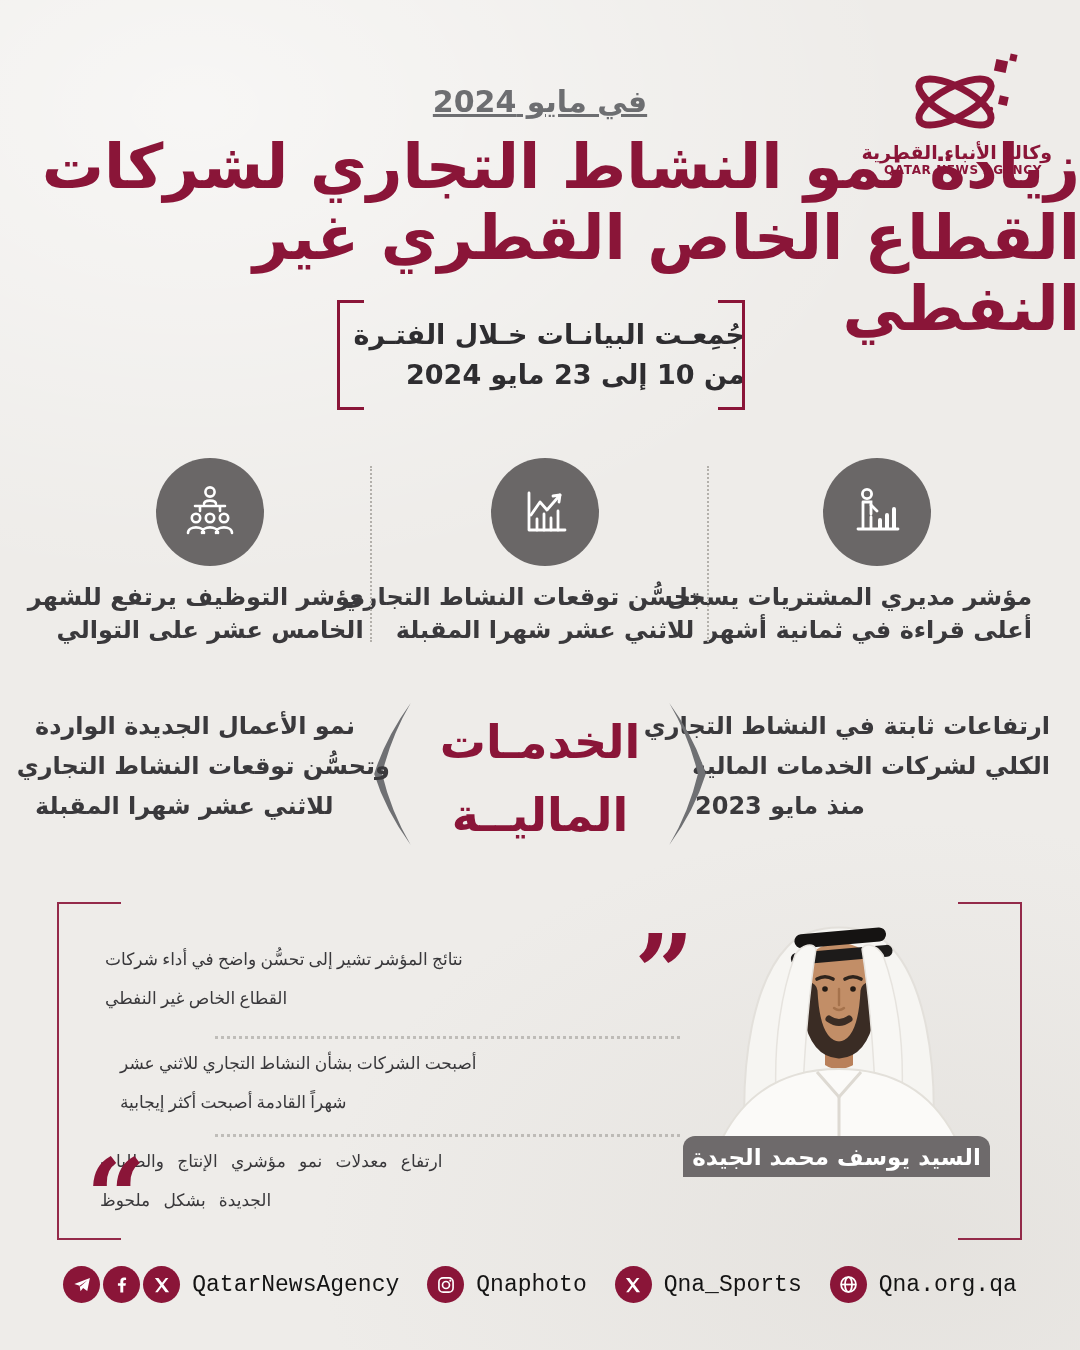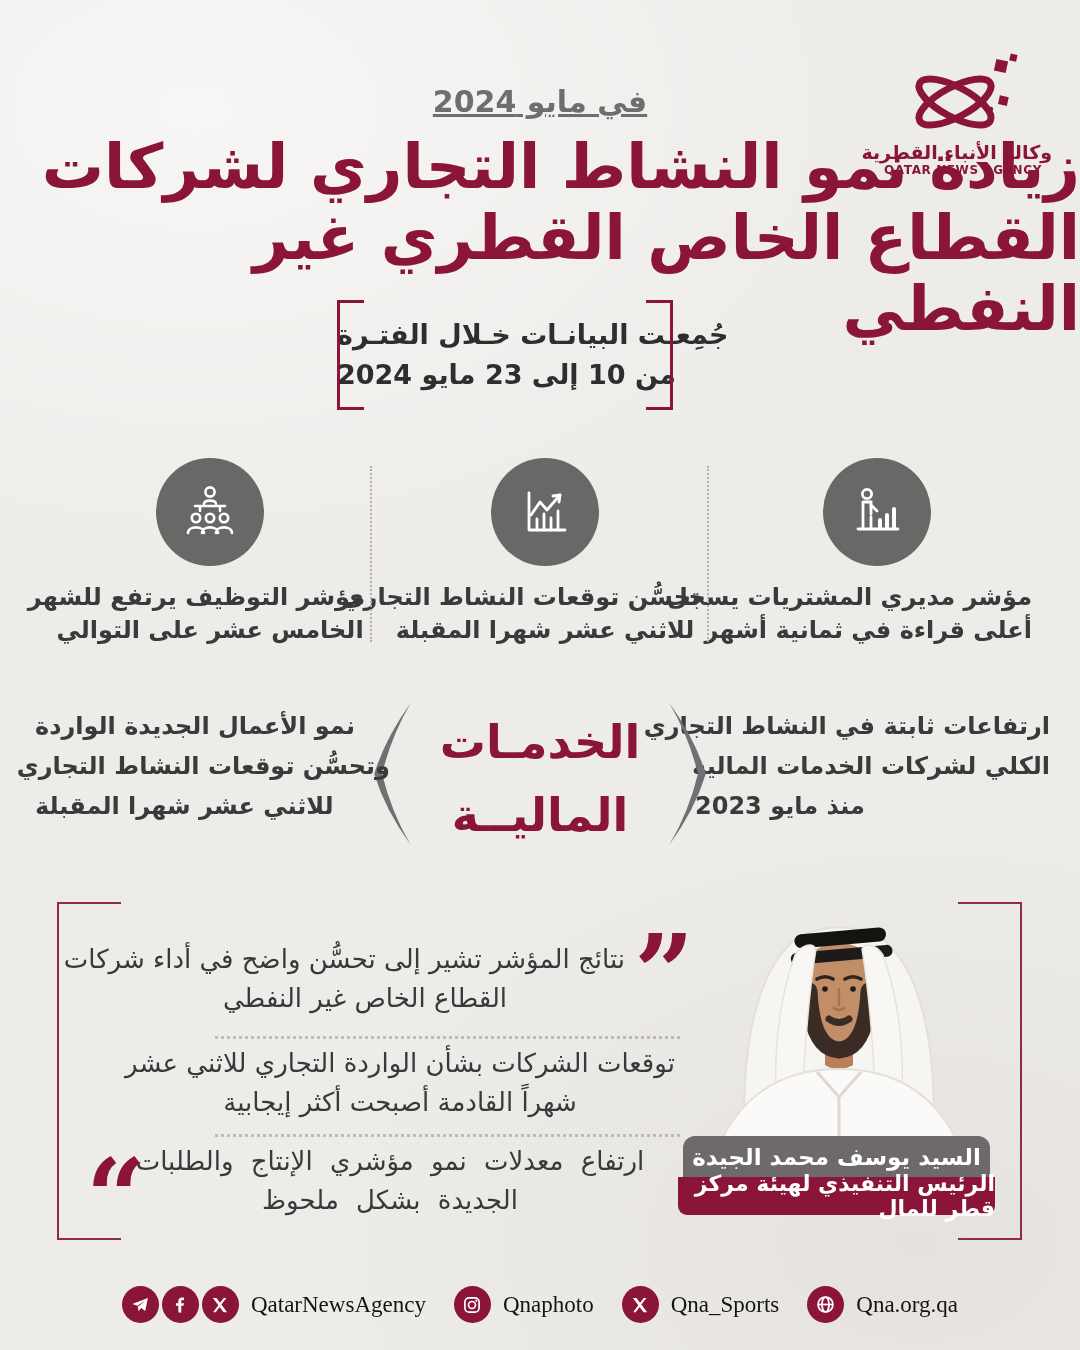--- a/index.html
+++ b/index.html
@@ -16,22 +16,22 @@
   
   .date-label{position:absolute;top:84px;left:0;width:1080px;text-align:center;
     font-size:30px;font-weight:bold;color:#6d6e71;text-decoration:underline;}
   .main-title{position:absolute;top:131px;left:0;width:1080px;text-align:right;
     font-size:62px;font-weight:bold;color:#8A1538;line-height:71px;margin:0;}
   .logo{position:absolute;top:52px;right:28px;width:178px;text-align:center;}
   .logo svg{display:block;margin:0 auto;}
   .logo-ar{font-size:19px;font-weight:bold;color:#8A1538;margin-top:3px;white-space:nowrap;}
   .logo-en{font-size:12px;font-weight:bold;color:#8A1538;letter-spacing:.6px;white-space:nowrap;}
   
-  .period-box{position:absolute;left:337px;top:300px;width:336px;height:110px;
-    display:flex;flex-direction:column;align-items:flex-start;justify-content:center;}
+  .period-box{position:absolute;left:337px;top:300px;width:408px;height:110px;
+    display:flex;flex-direction:column;align-items:flex-end;justify-content:center;}
   .pb-bracket{position:absolute;top:0;bottom:0;width:24px;border:3px solid #8A1538;}
   .pb-bracket.l{left:0;border-right:none;}
   .pb-bracket.r{right:0;border-left:none;}
   .pb-line{font-size:27px;font-weight:bold;color:#2e2d30;line-height:40px;white-space:nowrap;}
   
   .stat{position:absolute;top:458px;width:310px;text-align:center;}
   .stat.s-right{left:722px;} .stat.s-mid{left:390px;} .stat.s-left{left:55px;}
   .stat-circle{width:108px;height:108px;border-radius:50%;background:#6a6767;
     margin:0 auto;display:flex;align-items:center;justify-content:center;}
   .stat-text{margin-top:15px;font-size:24px;font-weight:bold;color:#3a393c;line-height:33px;}
@@ -42,42 +42,42 @@
     color:#3a393c;line-height:40px;top:706px;width:355px;}
   .note.right{left:695px;} .note.left{left:35px;}
   .fs-heading{position:absolute;left:390px;top:706px;width:300px;text-align:center;
     font-size:46px;font-weight:bold;color:#8A1538;line-height:73px;}
   .chev{position:absolute;top:701px;width:46px;height:146px;}
   .chev.right{left:666px;} .chev.left{left:368px;transform:scaleX(-1);}
   
   .qbracket{position:absolute;top:902px;height:334px;width:62px;border:2px solid rgba(138,21,56,.9);}
   .qbracket.l{left:57px;border-right:none;}
   .qbracket.r{right:58px;border-left:none;}
-  .quote{position:absolute;text-align:center;font-size:26px;color:#39383b;line-height:39px;direction:rtl;}
+  .quote{position:absolute;text-align:left;font-size:17px;color:#39383b;line-height:39px;direction:rtl;font-family:Liberation Serif, serif;}
   .quote.q1{top:940px;right:455px;width:520px;}
   .quote.q2{top:1044px;right:400px;width:560px;}
   .quote.q3{top:1142px;right:400px;width:580px;word-spacing:9px;}
   .qsep{position:absolute;left:215px;width:465px;border-top:3px dotted #928f8a;opacity:.5;}
   .qsep.s1{top:1036px;} .qsep.s2{top:1134px;}
   .qmark{position:absolute;font-family:"DejaVu Serif",serif;font-weight:bold;
     color:#8A1538;font-size:104px;line-height:1;}
   .qmark.close{top:922px;right:386px;}
   .qmark.open{top:1146px;left:86px;}
   
   .photo{position:absolute;left:683px;top:893px;width:312px;height:244px;}
   .p-name{position:absolute;left:683px;top:1136px;width:307px;height:41px;background:#6e6a6b;
     border-radius:12px 12px 0 0;color:#fff;font-weight:bold;font-size:23px;
     display:flex;align-items:center;justify-content:center;direction:rtl;}
   .p-role{position:absolute;left:678px;top:1177px;width:317px;height:38px;background:#8A1538;
     border-radius:0 0 9px 9px;color:#fff;font-weight:bold;font-size:22px;
     display:flex;align-items:center;justify-content:center;direction:rtl;}
   
   .footer{position:absolute;left:0;top:1266px;width:1080px;display:flex;justify-content:center;
-    align-items:center;gap:28px;font-family:Liberation Serif, serif;
-    font-size:23px;color:#141414;margin-top:20px;}
+    align-items:center;gap:28px;font-family:Liberation Mono, monospace;
+    font-size:23px;color:#141414;}
   .fgroup{display:flex;align-items:center;gap:12px;}
   .icoset{display:flex;gap:3px;}
   .sc{width:37px;height:37px;border-radius:50%;background:#8A1538;
     display:flex;align-items:center;justify-content:center;}
 </style>
 </head>
 <body>
 
 <div class="page">
 
@@ -199,21 +199,21 @@
 
   <span class="qmark close">”</span>
   <div class="quote q1">
     <div class="nowrap">نتائج المؤشر تشير إلى تحسُّن واضح في أداء شركات</div>
     <div class="nowrap">القطاع الخاص غير النفطي</div>
   </div>
 
   <span class="qsep s1"></span>
 
   <div class="quote q2">
-    <div class="nowrap">توقعات الشركات بشأن الواردة التجاري للاثني عشر</div>
+    <div class="nowrap">أصبحت الشركات بشأن النشاط التجاري للاثني عشر</div>
     <div class="nowrap">شهراً القادمة أصبحت أكثر إيجابية</div>
   </div>
 
   <span class="qsep s2"></span>
 
   <div class="quote q3">
     <div class="nowrap">ارتفاع معدلات نمو مؤشري الإنتاج والطلبات</div>
     <div class="nowrap">الجديدة بشكل ملحوظ</div>
   </div>
   <span class="qmark open">“</span>
@@ -242,21 +242,20 @@
 
       <path d="M96,244 C88,170 94,112 112,62 C120,50 130,50 133,56 C124,112 120,180 118,244 Z" fill="#f8f7f4" stroke="#e6e3de" stroke-width="1.5"></path>
       <path d="M216,244 C224,170 218,112 200,62 C192,50 182,50 179,56 C188,112 192,180 194,244 Z" fill="#f8f7f4" stroke="#e6e3de" stroke-width="1.5"></path>
 
       <path d="M40,244 C64,198 104,176 156,176 C208,176 248,198 272,244 Z" fill="#fbfaf8" stroke="#e3e0da" stroke-width="2"></path>
       <path d="M134,179 L156,204 L178,179" stroke="#ddd9d2" stroke-width="3" fill="none"></path>
       <path d="M156,204 V244" stroke="#ddd9d2" stroke-width="3"></path>
     </svg>
   </span>
   <div class="p-name">السيد يوسف محمد الجيدة</div>
-  <div class="p-role">الرئيس التنفيذي لهيئة مركز قطر للمال</div>
 
   <div class="footer">
     <div class="fgroup">
       <span class="icoset">
         <span class="sc">
           <svg width="20" height="20" viewBox="0 0 24 24">
               <path d="M21.5,3.6 L2.8,10.8 L9.2,12.9 L10.2,19.6 L13.3,15.6 L18.3,19.2 Z M9.2,12.9 L18.5,6.2 L10.2,13.9 Z" fill="#fff"></path>
             </svg>
         </span>
         <span class="sc">

